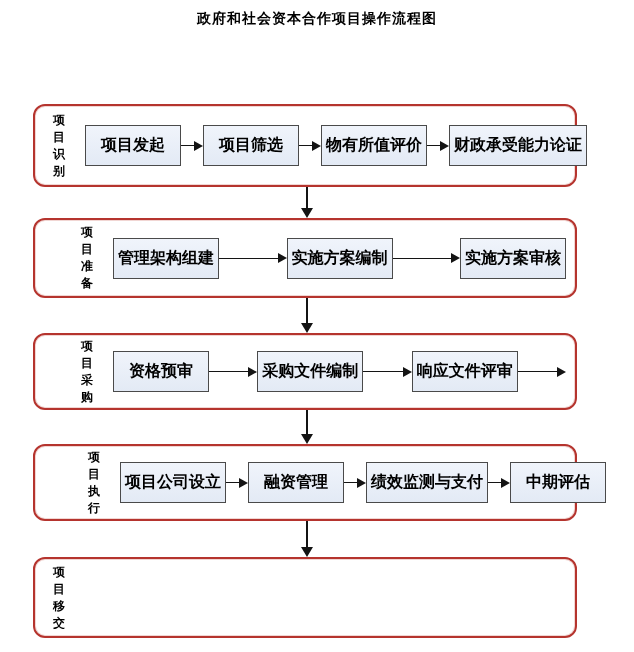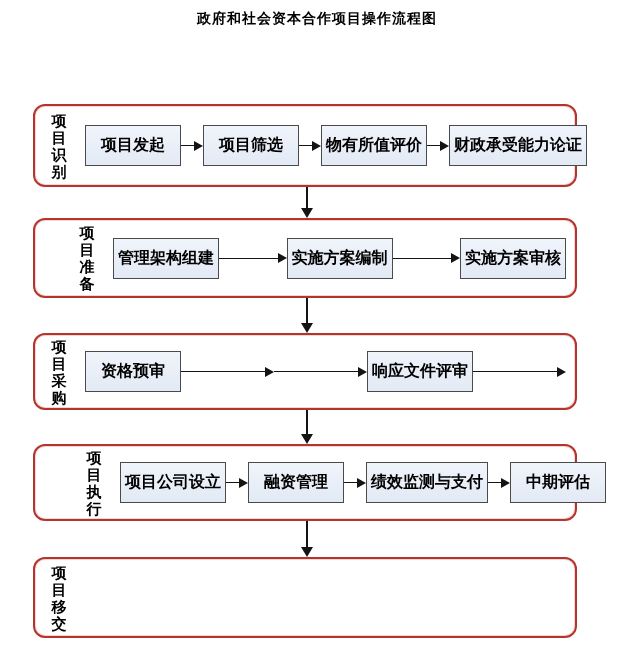--- a/index.html
+++ b/index.html
@@ -21,21 +21,21 @@
     font-size:14px;font-weight:bold;letter-spacing:1px;
   }
   .stage{
     position:absolute;left:33px;width:544px;box-sizing:border-box;background:#ffffff;
     border:2px solid var(--container-border);border-radius:12px;
     box-shadow:inset 0 0 0 1px rgba(231,186,182,0.6);
     display:flex;align-items:center;
   }
   .stage-label{
     width:22px;margin-left:13px;flex:0 0 auto;
-    font-size:15px;font-weight:bold;line-height:17px;
+    font-size:12px;font-weight:bold;line-height:17px;
     word-break:break-all;text-align:center;
   }
   .steps{
     flex:1;display:flex;align-items:center;
     padding:0 9px 0 15px;min-width:0;
   }
   .box{
     flex:0 0 auto;min-width:96px;box-sizing:border-box;
     padding:9px 4px;text-align:center;white-space:nowrap;
     background:linear-gradient(180deg,var(--box-fill-top),var(--box-fill));
@@ -57,21 +57,21 @@
   .vline{flex:1;width:2px;background:var(--arrow);}
   .vhead{
     width:0;height:0;flex:0 0 auto;
     border-top:10px solid var(--arrow);
     border-left:6px solid transparent;
     border-right:6px solid transparent;
   }
   
   .s1{top:104px;height:83px;}
   .s2{top:218px;height:80px;padding-left:28px;}
-  .s3{top:333px;height:77px;}
+  .s3{top:333px;height:77px;padding-left:28px;}
   .s4{top:444px;height:77px;padding-left:35px;}
   .s5{top:557px;height:81px;}
   .a1{top:187px;height:31px;}
   .a2{top:298px;height:35px;}
   .a3{top:410px;height:34px;}
   .a4{top:521px;height:36px;}
 </style>
 </head>
 <body>
 
@@ -129,20 +129,21 @@
     </div>
 
   <div class="stage s3">
     <div class="stage-label">项目采购</div>
     <div class="steps">
       <div class="box">资格预审</div>
       <div class="harrow">
           <i class="hline"></i>
           <i class="hhead"></i>
         </div>
+      <div class="box">采购文件编制</div>
       <div class="harrow">
           <i class="hline"></i>
           <i class="hhead"></i>
         </div>
       <div class="box">响应文件评审</div>
       <div class="harrow">
           <i class="hline"></i>
           <i class="hhead"></i>
         </div>
     </div>

